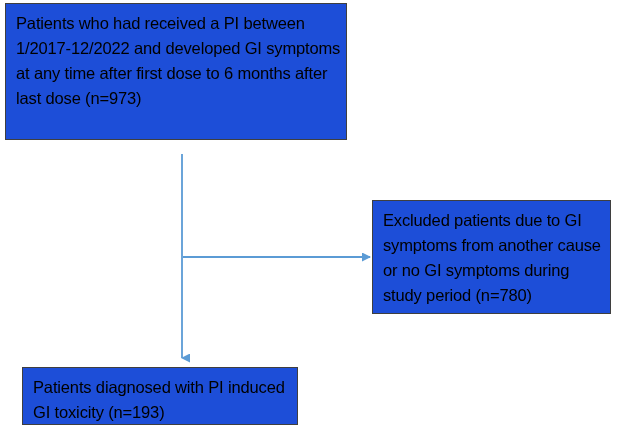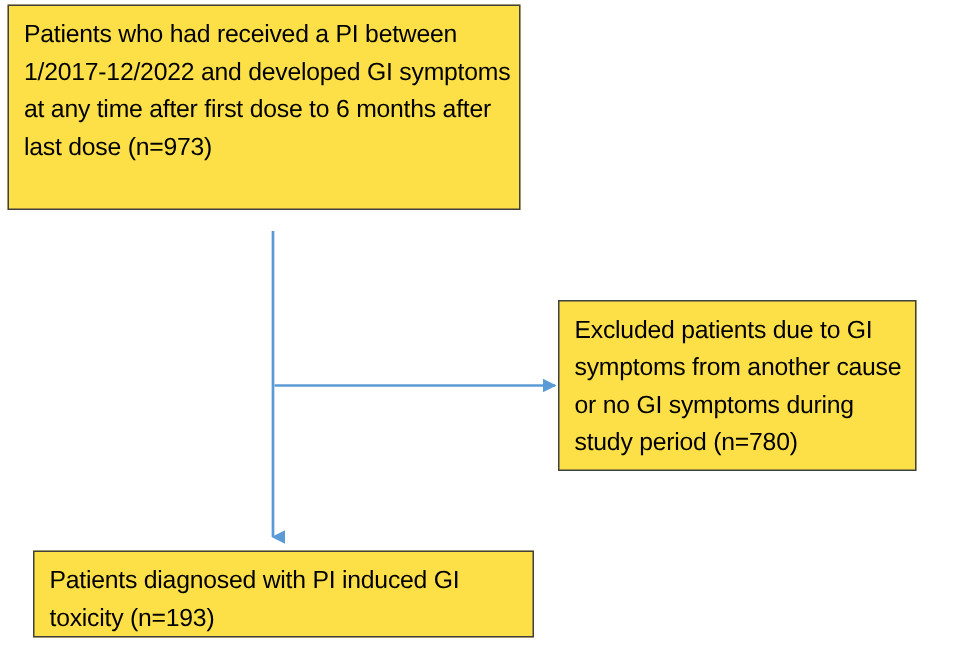--- a/index.html
+++ b/index.html
@@ -14,21 +14,21 @@
     position: relative;
     width: 644px;
     height: 433px;
     background: #ffffff;
     overflow: hidden;
   }
   .node-box {
     position: absolute;
     box-sizing: border-box;
     border: 1px solid #3f3f3f;
-    background: #fde047;
+    background: #1d4ed8;
     color: #000000;
     font-size: 16.5px;
     line-height: 25px;
     letter-spacing: -0.15px;
     padding: 7px 0 7px 10px;
     white-space: pre-line;
   }
   #box-cohort {
     left: 5px;
     top: 3px;
@@ -37,21 +37,21 @@
   }
   #box-excluded {
     left: 372px;
     top: 200px;
     width: 239px;
     height: 114px;
   }
   #box-included {
     left: 22px;
     top: 367px;
-    width: 334px;
+    width: 276px;
     height: 58px;
   }
   .connector-layer {
     position: absolute;
     left: 0;
     top: 0;
     width: 644px;
     height: 433px;
     pointer-events: none;
   }

